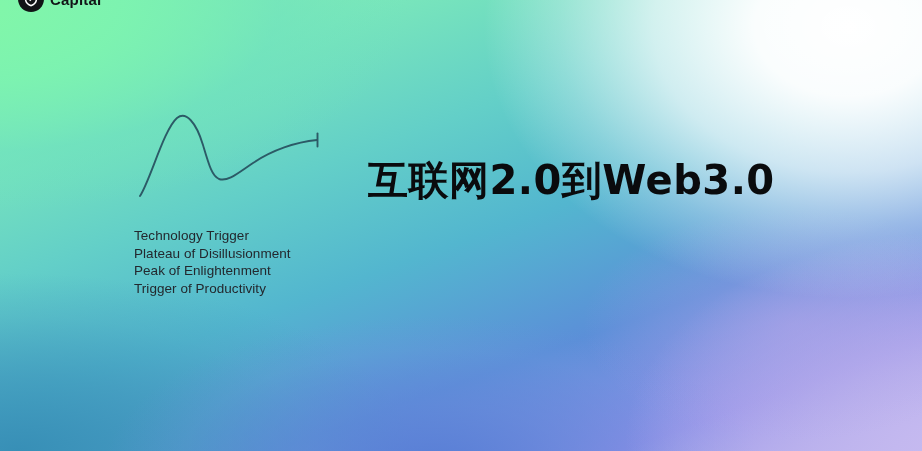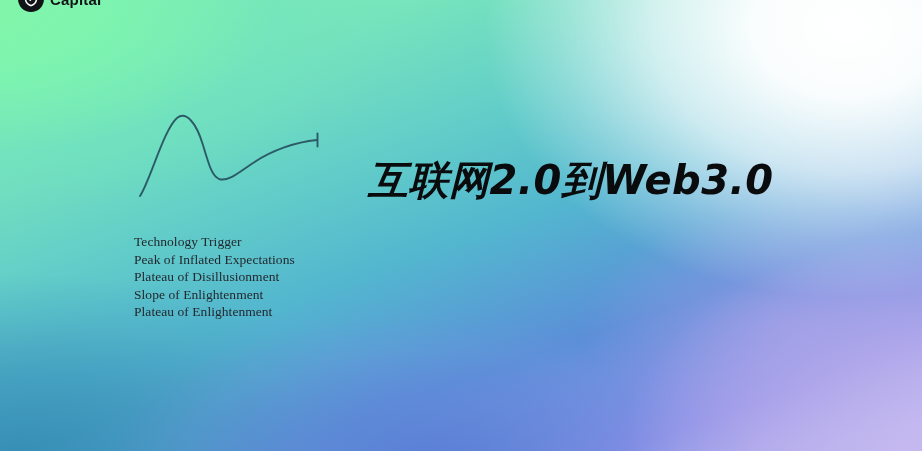--- a/index.html
+++ b/index.html
@@ -112,41 +112,39 @@
     width: 220px;
     height: 120px;
     z-index: 4;
   }
   #curve-wrap svg { display: block; overflow: visible; }
 
   
   #stage-labels {
     position: absolute;
     left: 134px;
-    top: 233px;
+    top: 227px;
     z-index: 5;
-    font-family: Liberation Serif, serif;
   }
   .stage-label {
     font-size: 13.5px;
     line-height: 17.6px;
     color: #23282e;
     white-space: nowrap;
     letter-spacing: 0.05px;
   }
 
   
   #title-block {
     position: absolute;
     left: 368px;
     top: 155px;
     width: 400px;
     z-index: 5;
     text-align: center;
-    font-style: italic;
   }
   .title-line {
     font-family: "DejaVu Sans", "Liberation Sans", sans-serif;
     font-size: 40px;
     line-height: 50px;
     font-weight: bold;
     color: #0a0b0d;
     white-space: nowrap;
     letter-spacing: 0.5px;
   }
@@ -184,23 +182,22 @@
                C 66 16, 76 27, 83 50
                C 89 70, 92 81, 99 84
                C 108 87, 118 78, 133 68
                C 152 55, 176 47, 197 45" fill="none" stroke="#2c5a66" stroke-width="1.9" stroke-linecap="round" stroke-linejoin="round"></path>
       <line x1="197.5" y1="38.5" x2="197.5" y2="51.5" stroke="#2c5a66" stroke-width="1.9" stroke-linecap="round"></line>
     </svg>
   </div>
 
   <div id="stage-labels">
     <div class="stage-label">Technology Trigger</div>
-    <div class="stage-label">Peak of Inflated Expectations</div>
     <div class="stage-label">Plateau of Disillusionment</div>
-    <div class="stage-label">Slope of Enlightenment</div>
-    <div class="stage-label">Plateau of Enlightenment</div>
+    <div class="stage-label">Peak of Enlightenment</div>
+    <div class="stage-label">Trigger of Productivity</div>
   </div>
 
   <div id="title-block">
     <div class="title-line">互联网2.0到Web3.0</div>
   </div>
 
 </div>
 
 </body></html>

